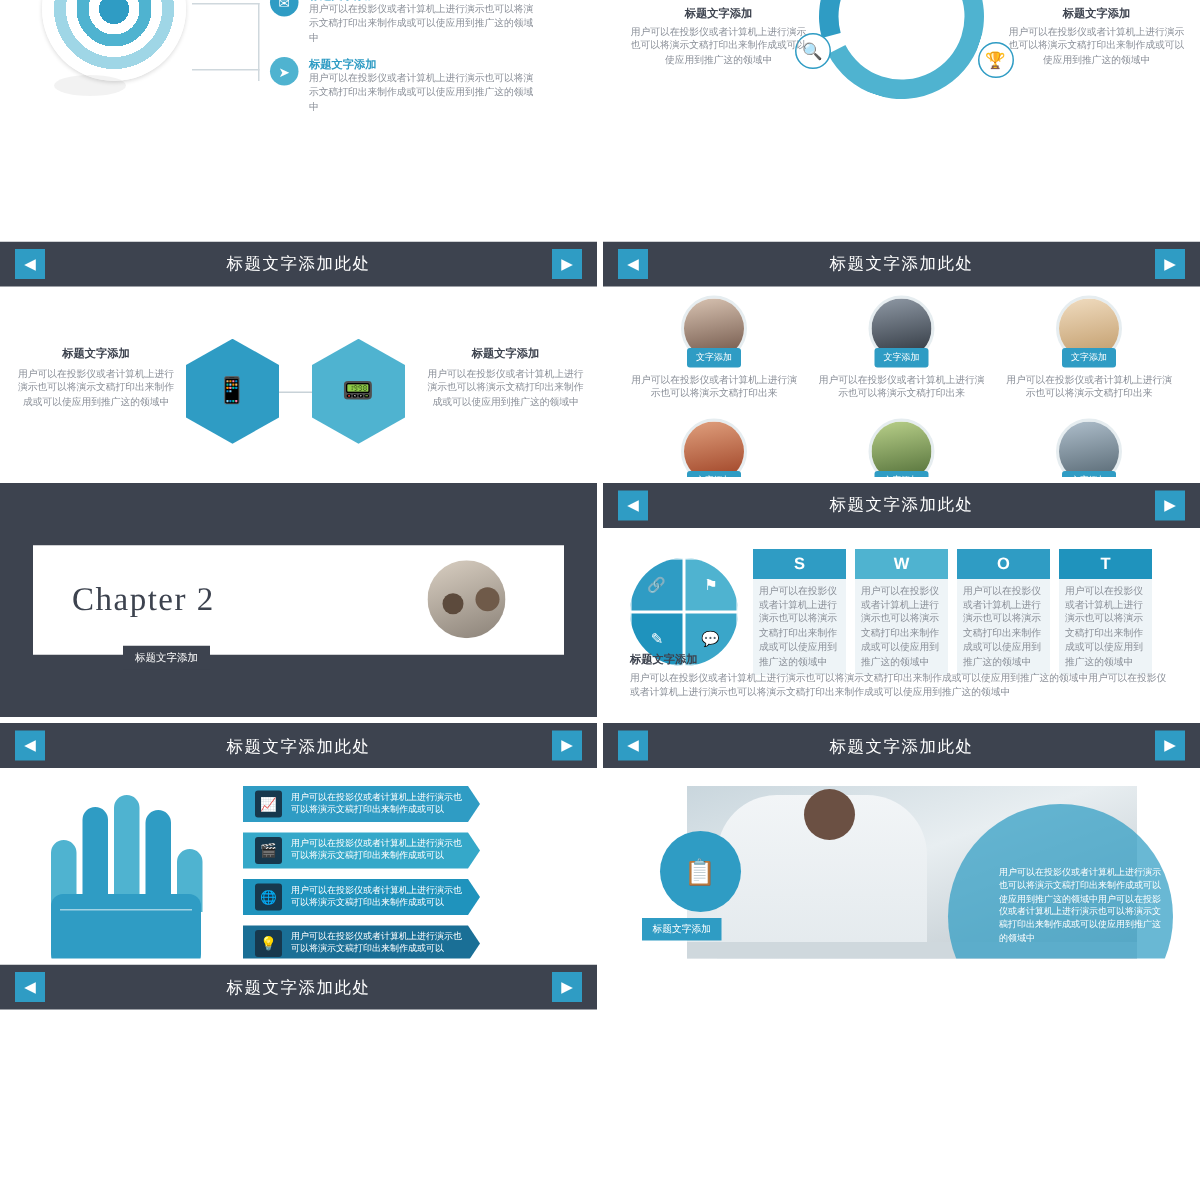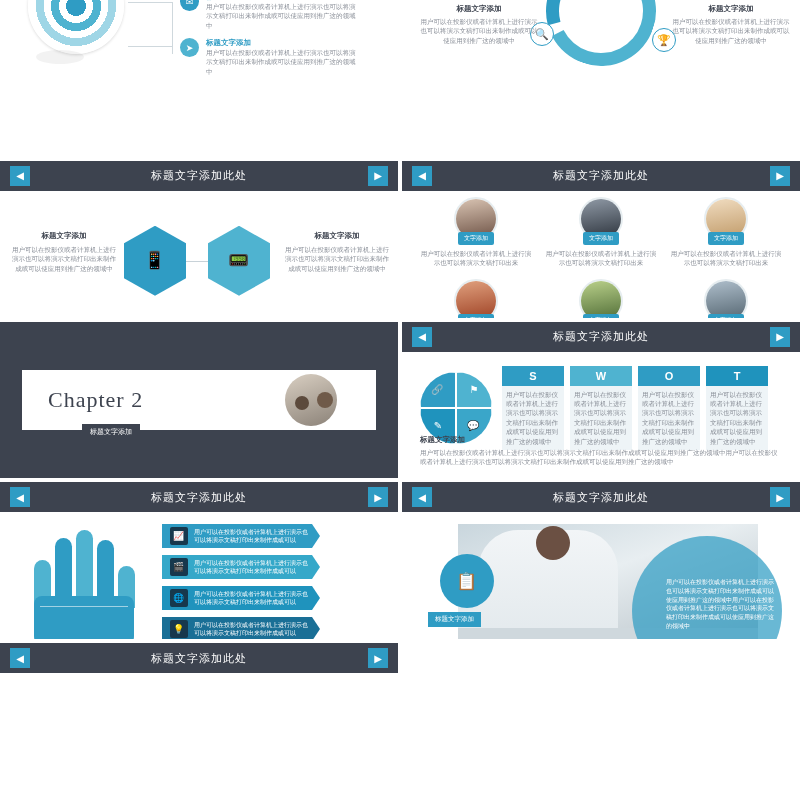--- a/index.html
+++ b/index.html
@@ -153,21 +153,21 @@
   }
   .person { display: flex; flex-direction: column; align-items: center; width: 112px; }
   .person .cn { text-align: center; margin-top: 4px; }
 
   
   .chapbar {
     position: absolute;
     left: 22px; right: 22px; top: 50%;
     transform: translateY(-50%);
     background: #ffffff;
-    height: 60px;
+    height: 73px;
     display: flex; align-items: center;
   }
   .chaptitle {
     font-family: "Liberation Serif", serif;
     font-size: 22px; color: #3d434f; letter-spacing: 1px;
     margin-left: 26px;
   }
   .chapsub {
     position: absolute; left: 60px; bottom: -10px;
     background: #3d434f; color: #fff; font-size: 7px;

